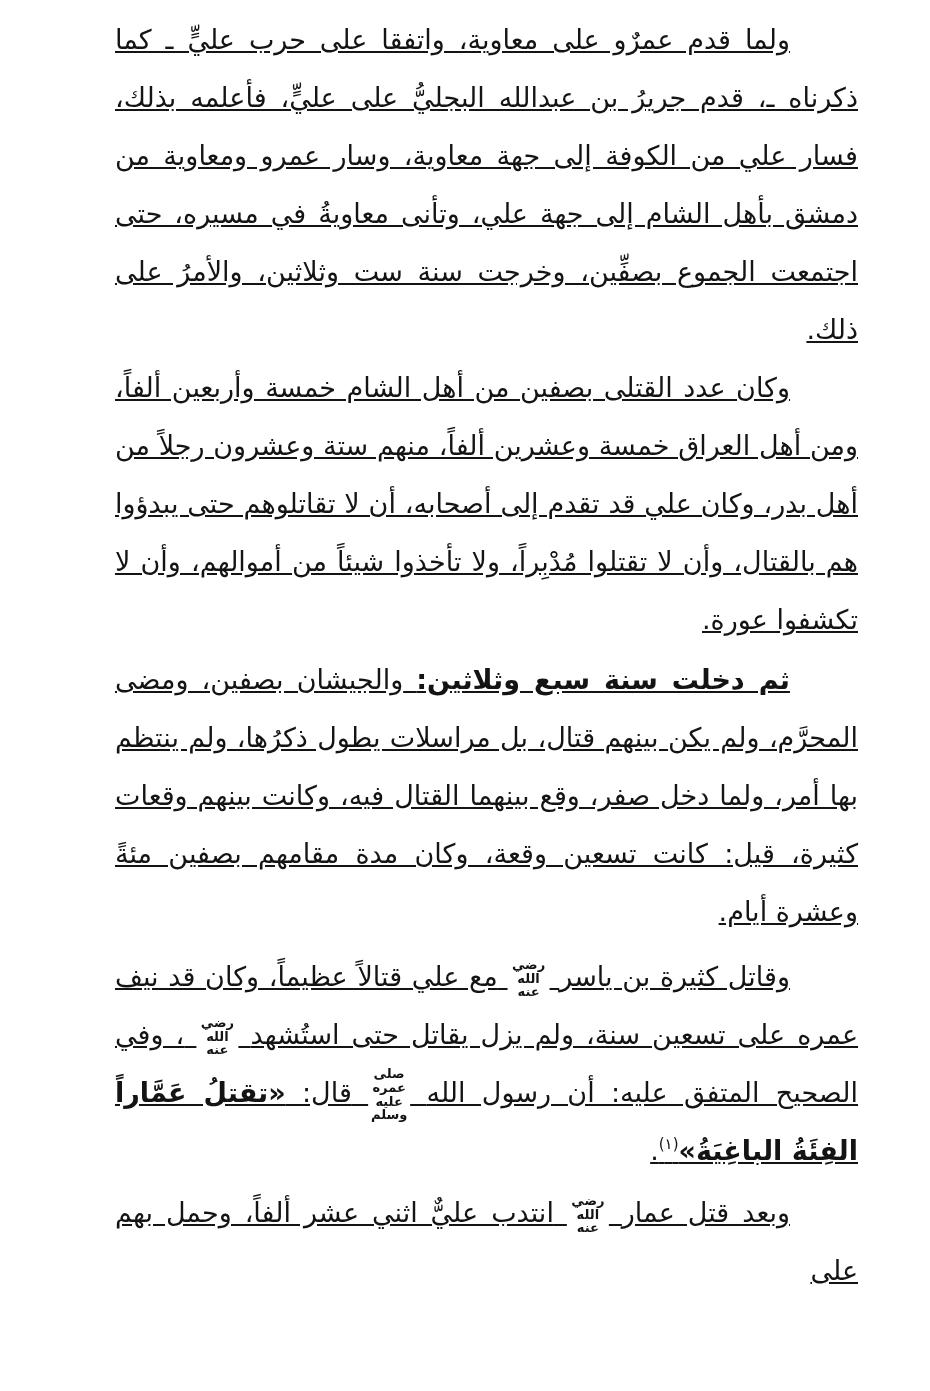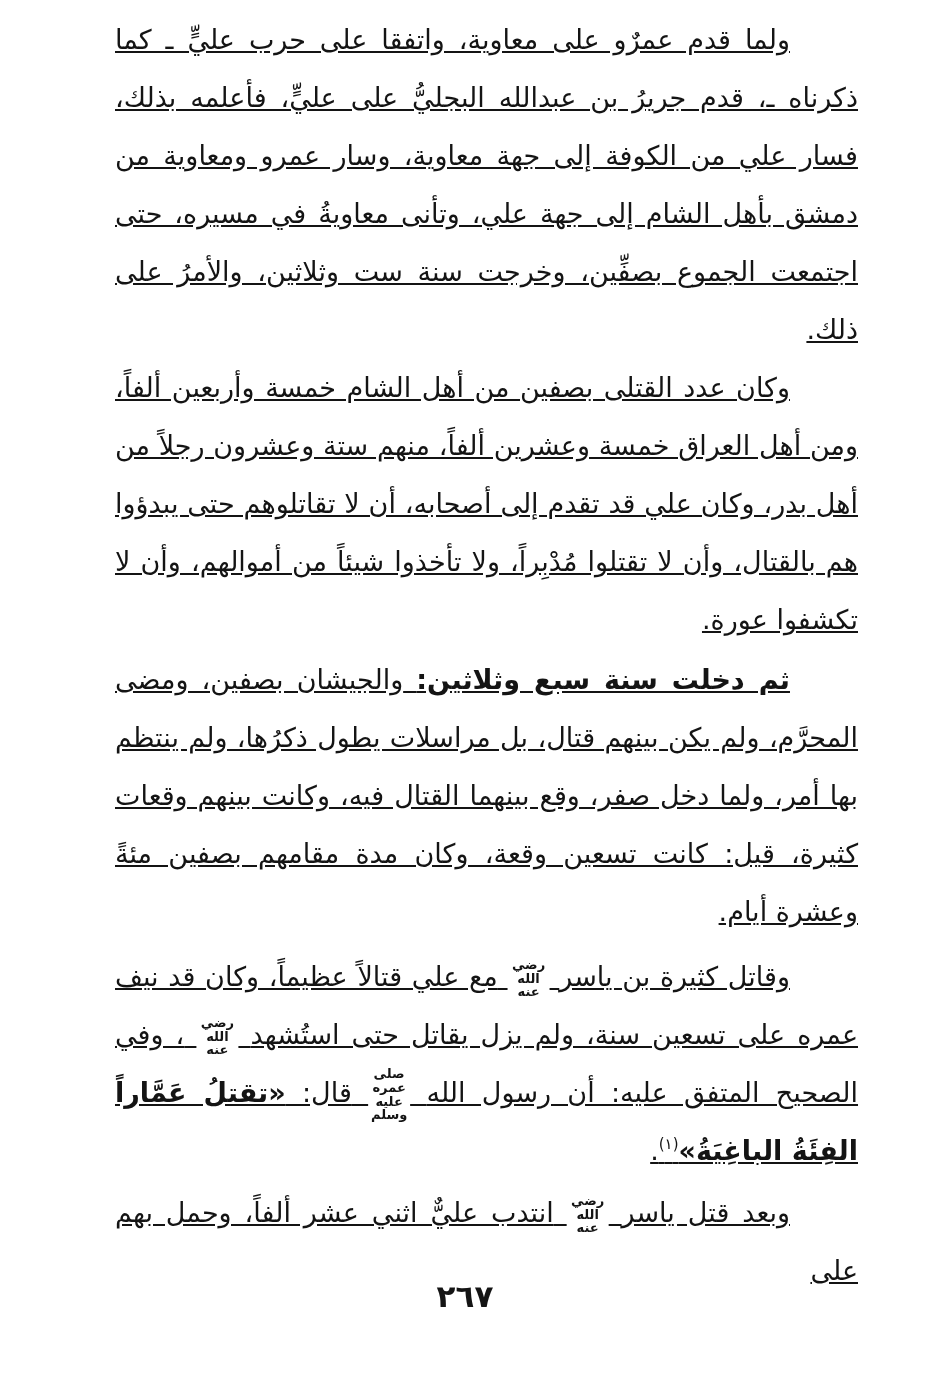--- a/index.html
+++ b/index.html
@@ -91,20 +91,19 @@
 
     <p class="para p4"><span>وقاتل كثيرة بن ياسر</span>
       <span class="honorific">رضي الله عنه</span>
       <span>مع علي قتالاً عظيماً، وكان قد نيف عمره على تسعين سنة، ولم يزل يقاتل حتى استُشهد</span>
       <span class="honorific">رضي الله عنه</span>
       <span>، وفي الصحيح المتفق عليه: أن رسول الله</span>
       <span class="honorific">صلى عمره عليه وسلم</span>
       <span>قال:</span>
       <span class="hadith">«تقتلُ عَمَّاراً الفِئَةُ الباغِيَةُ»</span><sup class="fn-ref">(١)</sup><span>.</span></p>
 
-    <p class="para p5"><span>وبعد قتل ياسر</span>
+    <p class="para p5"><span>وبعد قتل عمار</span>
       <span class="honorific">رضي الله عنه</span>
       <span>انتدب عليٌّ اثني عشر ألفاً، وحمل بهم على</span></p>
 
   </div>
 
-  <div class="page-number">٢٦٧</div>
 </div>
 
 </body></html>

